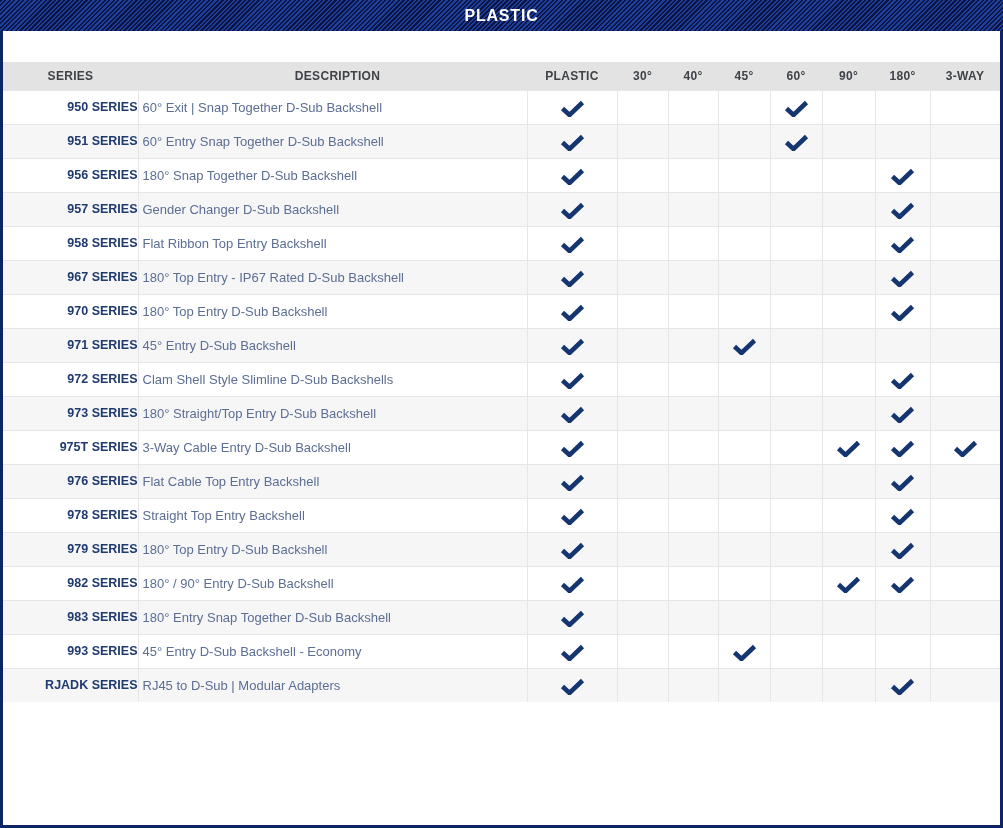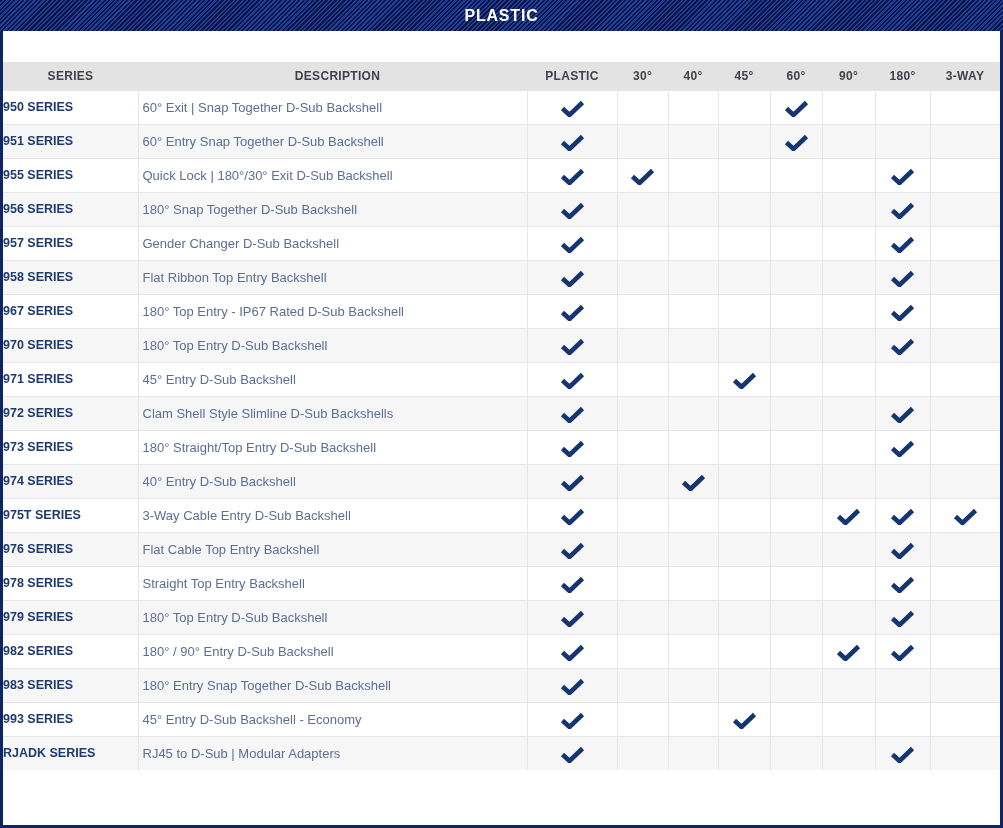--- a/index.html
+++ b/index.html
@@ -72,21 +72,21 @@
   tbody td {
     height: 34px;
     border-top: 1px solid var(--divider);
     padding: 0;
     white-space: nowrap;
     overflow: hidden;
   }
   tbody td + td { border-left: 1px solid var(--divider); }
   tbody tr:nth-child(even) { background: var(--row-alt-bg); }
   td.cell-series {
-    text-align: left;
+    text-align: right;
     font-weight: 700;
     font-size: 12.5px;
     color: var(--series-text);
     cursor: pointer;
   }
   td.cell-desc {
     padding-left: 4px;
     font-size: 13px;
     color: var(--desc-text);
   }
@@ -156,38 +156,20 @@
           <td class="cell-check"></td>
           <td class="cell-check"></td>
           <td class="cell-check"><svg class="check" width="25" height="17" viewBox="0 0 25 17">
               <path d="M2.5 8.5 L9.5 15 L22.5 2.5" fill="none" stroke="#14356f" stroke-width="4.6"></path>
             </svg></td>
           <td class="cell-check"></td>
           <td class="cell-check"></td>
           <td class="cell-check"></td>
         </tr>
         <tr>
-          <td class="cell-series">955 SERIES</td>
-          <td class="cell-desc">Quick Lock | 180°/30° Exit D-Sub Backshell</td>
-          <td class="cell-check"><svg class="check" width="25" height="17" viewBox="0 0 25 17">
-              <path d="M2.5 8.5 L9.5 15 L22.5 2.5" fill="none" stroke="#14356f" stroke-width="4.6"></path>
-            </svg></td>
-          <td class="cell-check"><svg class="check" width="25" height="17" viewBox="0 0 25 17">
-              <path d="M2.5 8.5 L9.5 15 L22.5 2.5" fill="none" stroke="#14356f" stroke-width="4.6"></path>
-            </svg></td>
-          <td class="cell-check"></td>
-          <td class="cell-check"></td>
-          <td class="cell-check"></td>
-          <td class="cell-check"></td>
-          <td class="cell-check"><svg class="check" width="25" height="17" viewBox="0 0 25 17">
-              <path d="M2.5 8.5 L9.5 15 L22.5 2.5" fill="none" stroke="#14356f" stroke-width="4.6"></path>
-            </svg></td>
-          <td class="cell-check"></td>
-        </tr>
-        <tr>
           <td class="cell-series">956 SERIES</td>
           <td class="cell-desc">180° Snap Together D-Sub Backshell</td>
           <td class="cell-check"><svg class="check" width="25" height="17" viewBox="0 0 25 17">
               <path d="M2.5 8.5 L9.5 15 L22.5 2.5" fill="none" stroke="#14356f" stroke-width="4.6"></path>
             </svg></td>
           <td class="cell-check"></td>
           <td class="cell-check"></td>
           <td class="cell-check"></td>
           <td class="cell-check"></td>
           <td class="cell-check"></td>
@@ -299,36 +281,20 @@
               <path d="M2.5 8.5 L9.5 15 L22.5 2.5" fill="none" stroke="#14356f" stroke-width="4.6"></path>
             </svg></td>
           <td class="cell-check"></td>
           <td class="cell-check"></td>
           <td class="cell-check"></td>
           <td class="cell-check"></td>
           <td class="cell-check"></td>
           <td class="cell-check"><svg class="check" width="25" height="17" viewBox="0 0 25 17">
               <path d="M2.5 8.5 L9.5 15 L22.5 2.5" fill="none" stroke="#14356f" stroke-width="4.6"></path>
             </svg></td>
-          <td class="cell-check"></td>
-        </tr>
-        <tr>
-          <td class="cell-series">974 SERIES</td>
-          <td class="cell-desc">40° Entry D-Sub Backshell</td>
-          <td class="cell-check"><svg class="check" width="25" height="17" viewBox="0 0 25 17">
-              <path d="M2.5 8.5 L9.5 15 L22.5 2.5" fill="none" stroke="#14356f" stroke-width="4.6"></path>
-            </svg></td>
-          <td class="cell-check"></td>
-          <td class="cell-check"><svg class="check" width="25" height="17" viewBox="0 0 25 17">
-              <path d="M2.5 8.5 L9.5 15 L22.5 2.5" fill="none" stroke="#14356f" stroke-width="4.6"></path>
-            </svg></td>
-          <td class="cell-check"></td>
-          <td class="cell-check"></td>
-          <td class="cell-check"></td>
-          <td class="cell-check"></td>
           <td class="cell-check"></td>
         </tr>
         <tr>
           <td class="cell-series">975T SERIES</td>
           <td class="cell-desc">3-Way Cable Entry D-Sub Backshell</td>
           <td class="cell-check"><svg class="check" width="25" height="17" viewBox="0 0 25 17">
               <path d="M2.5 8.5 L9.5 15 L22.5 2.5" fill="none" stroke="#14356f" stroke-width="4.6"></path>
             </svg></td>
           <td class="cell-check"></td>
           <td class="cell-check"></td>

